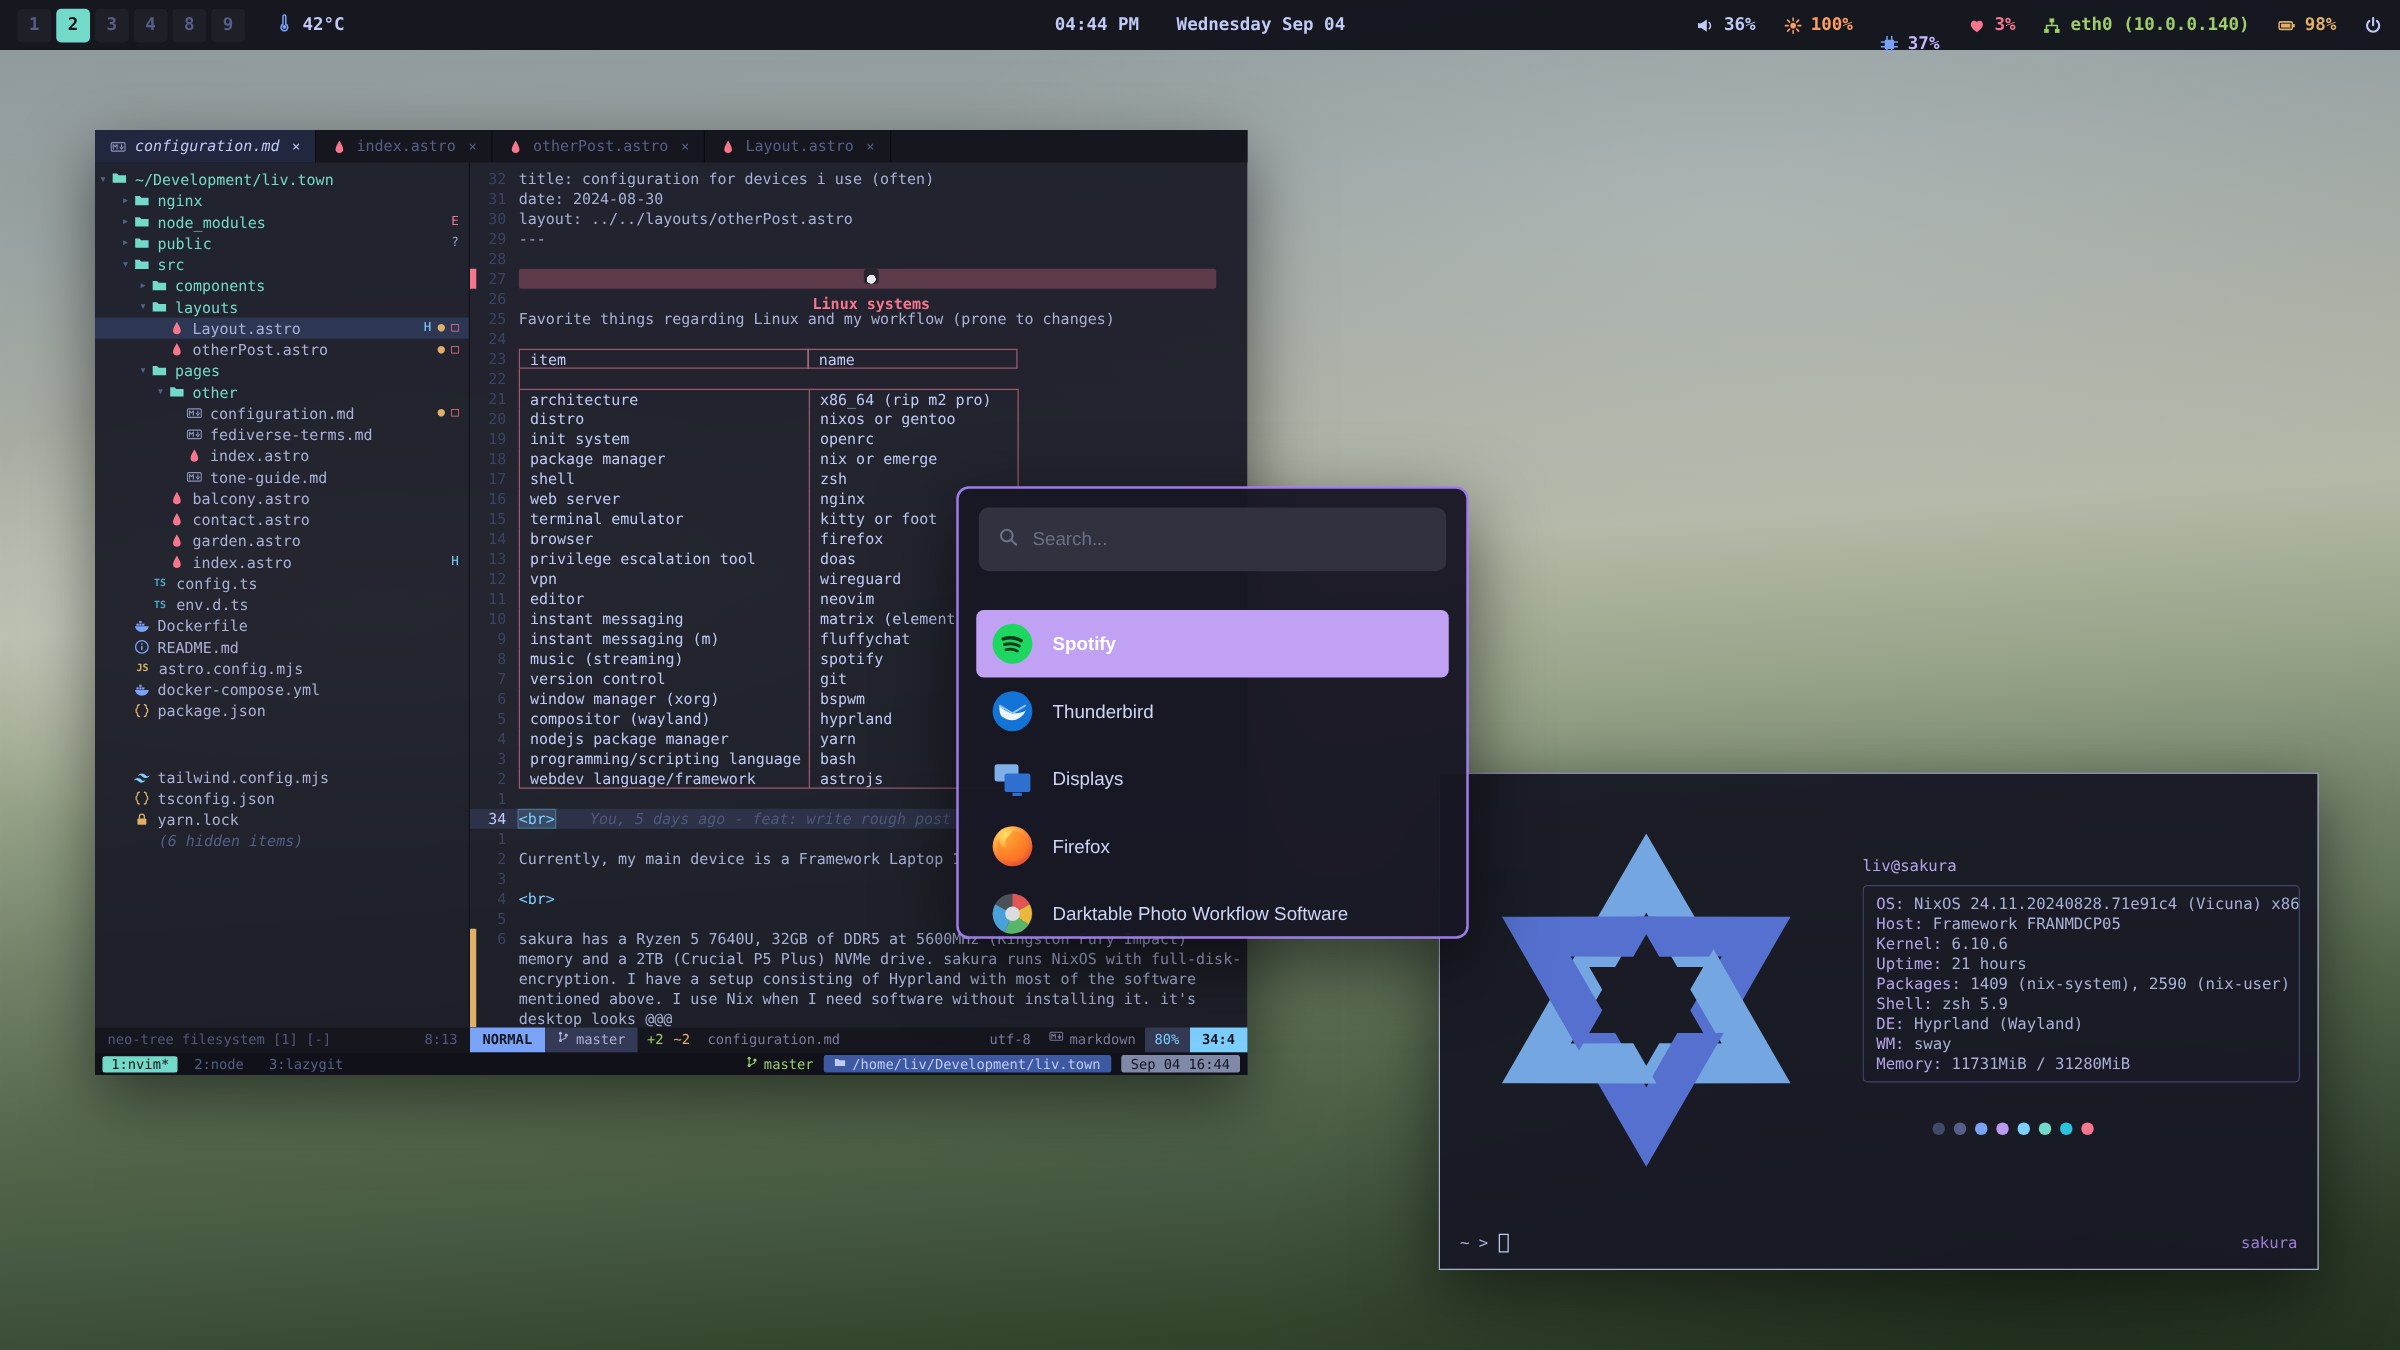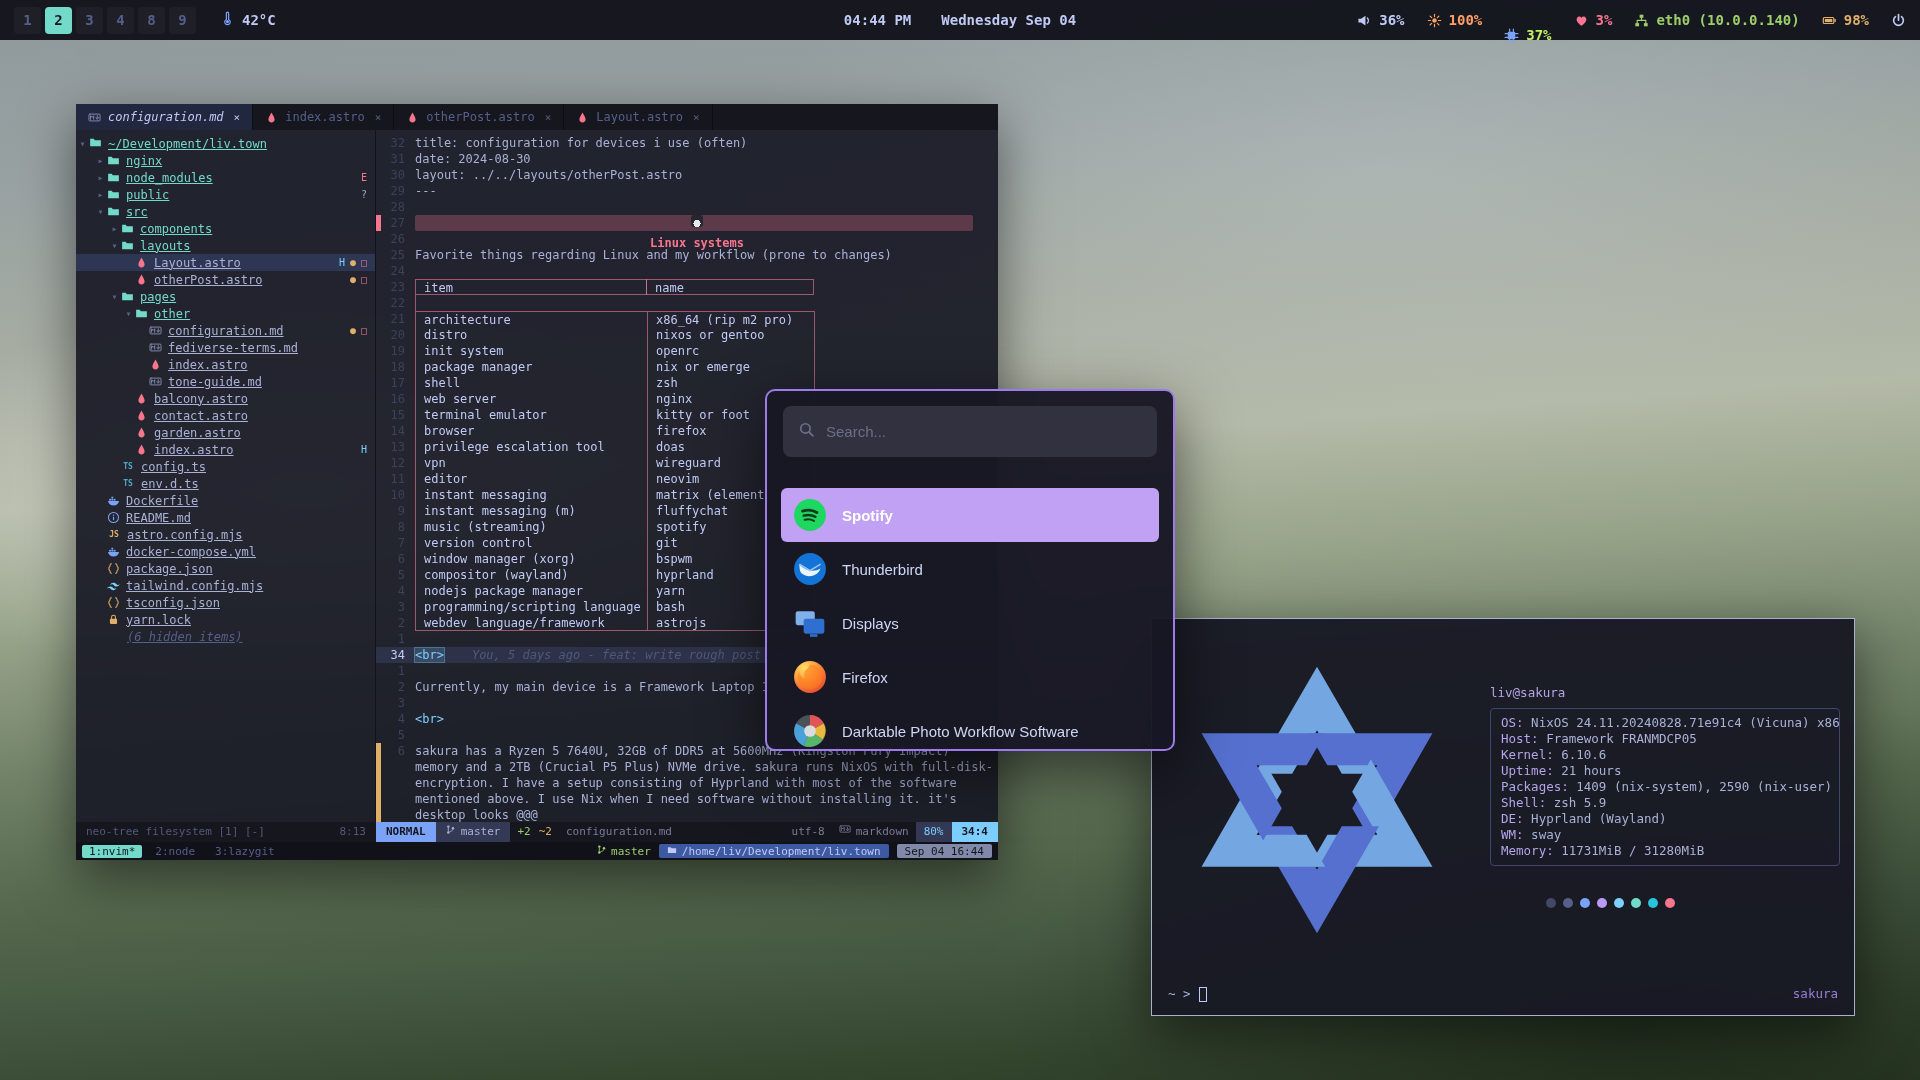--- a/index.html
+++ b/index.html
@@ -40,21 +40,21 @@
   .tab.active { background:#222740; color:#c0caf5; font-style:italic; }
   .tab .close { margin-left:3px; font-size:11px; }
   .editor-body { flex:1; display:flex; overflow:hidden; }
 
   .neotree { width:300px; flex:0 0 auto; padding-top:5px; font-size:12px; color:#a9b1d6;
     overflow:hidden; border-right:1px solid #12121a; }
   .tree-row { height:17px; display:flex; align-items:center; white-space:nowrap; padding-right:8px; }
   .tree-row.selected { background:#2d3754; }
   .tree-row.dim .tree-label { color:#565f89; font-style:italic; }
   .chev { width:13px; text-align:center; color:#565f89; flex:0 0 auto; font-size:10px; }
-  .tree-label { margin-left:6px;text-decoration:underline; }
+  .tree-label { margin-left:6px; }
   .tree-label.f { color:#73daca; }
   .badges { margin-left:auto; display:flex; gap:5px; font-size:10px; }
   .ftxt { display:inline-block; width:14px; font-size:8px; font-weight:bold; text-align:center; }
 
   .editarea { flex:1; padding-top:5px; font-size:12px; line-height:16px; color:#a9b1d6; overflow:hidden; }
   .ed-line { display:flex; height:16px; white-space:pre; align-items:stretch; }
   .ed-line.wrapblk { height:auto; }
   .sign { width:5px; flex:0 0 auto; }
   .gut { width:34px; flex:0 0 auto; text-align:right; padding-right:10px; color:#3b4261; }
   .cursorline { background:rgba(56,63,96,.55); }
@@ -173,21 +173,21 @@
       </div>
       <div class="tb-mod" style="color: rgb(255, 158, 100);">
         <span class="ico" style="color:#ff9e64;width:15px;height:15px">
           <svg viewBox="0 0 16 16">
             <circle cx="8" cy="8" r="2.4"></circle>
             <path d="M8 1.4v2.4M8 12.2v2.4M1.4 8h2.4M12.2 8h2.4M3.3 3.3l1.7 1.7M11 11l1.7 1.7M12.7 3.3L11 5M5 11l-1.7 1.7" class="s"></path>
           </svg>
         </span>
         <span>100%</span>
       </div>
-      <div class="tb-mod" style="color: #bef264; margin-top: 30px;">
+      <div class="tb-mod" style="color: #c4b5fd; margin-top: 30px;">
         <span class="ico" style="color:#7aa2f7;width:15px;height:15px">
           <svg viewBox="0 0 16 16">
             <rect x="4" y="4" width="8" height="8" rx="1"></rect>
             <path d="M6 1.2v2.6M10 1.2v2.6M6 12.2v2.6M10 12.2v2.6M1.2 6h2.6M1.2 10h2.6M12.2 6h2.6M12.2 10h2.6" class="s"></path>
           </svg>
         </span>
         <span>37%</span>
       </div>
       <div class="tb-mod" style="color: rgb(247, 118, 142);">
         <span class="ico" style="color:#f7768e;width:15px;height:15px">
@@ -527,21 +527,21 @@
           <div class="tree-row" style="padding-left: 18px;">
             <span class="chev"></span>
             <span class="ico" style="color:#e0af68;width:13px;height:13px">
               <svg viewBox="0 0 16 16">
                 <path d="M5.5 2.2c-1.6 0-1.8.9-1.8 2.1 0 1-.1 2-1.3 2.3v2.8c1.2.3 1.3 1.3 1.3 2.3 0 1.2.2 2.1 1.8 2.1" class="s"></path>
                 <path d="M10.5 2.2c1.6 0 1.8.9 1.8 2.1 0 1 .1 2 1.3 2.3v2.8c-1.2.3-1.3 1.3-1.3 2.3 0 1.2-.2 2.1-1.8 2.1" class="s"></path>
               </svg>
             </span>
             <span class="tree-label">package.json</span>
           </div>
-          <div class="tree-row" style="padding-left: 18px;">
+          <div class="tree-row" style="padding-left: 18px; margin-top: 36px;">
             <span class="chev"></span>
             <span class="ico" style="color:#7dcfff;width:13px;height:13px">
               <svg viewBox="0 0 16 16">
                 <path d="M8 4.6c-2.1 0-3.4 1-4 3 .8-1 1.8-1.4 2.8-1.1.6.2 1 .6 1.5 1.1.7.8 1.6 1.6 3.4 1.6 2.1 0 3.4-1 4-3-.8 1-1.8 1.4-2.8 1.1-.6-.2-1-.6-1.5-1.1C10.7 5.4 9.8 4.6 8 4.6zM4 9.1c-2.1 0-3.4 1-4 3 .8-1 1.8-1.4 2.8-1.1.6.2 1 .6 1.5 1.1.7.8 1.6 1.6 3.4 1.6 2.1 0 3.4-1 4-3-.8 1-1.8 1.4-2.8 1.1-.6-.2-1-.6-1.5-1.1C6.7 9.9 5.8 9.1 4 9.1z"></path>
               </svg>
             </span>
             <span class="tree-label">tailwind.config.mjs</span>
           </div>
           <div class="tree-row" style="padding-left: 18px;">
             <span class="chev"></span>

